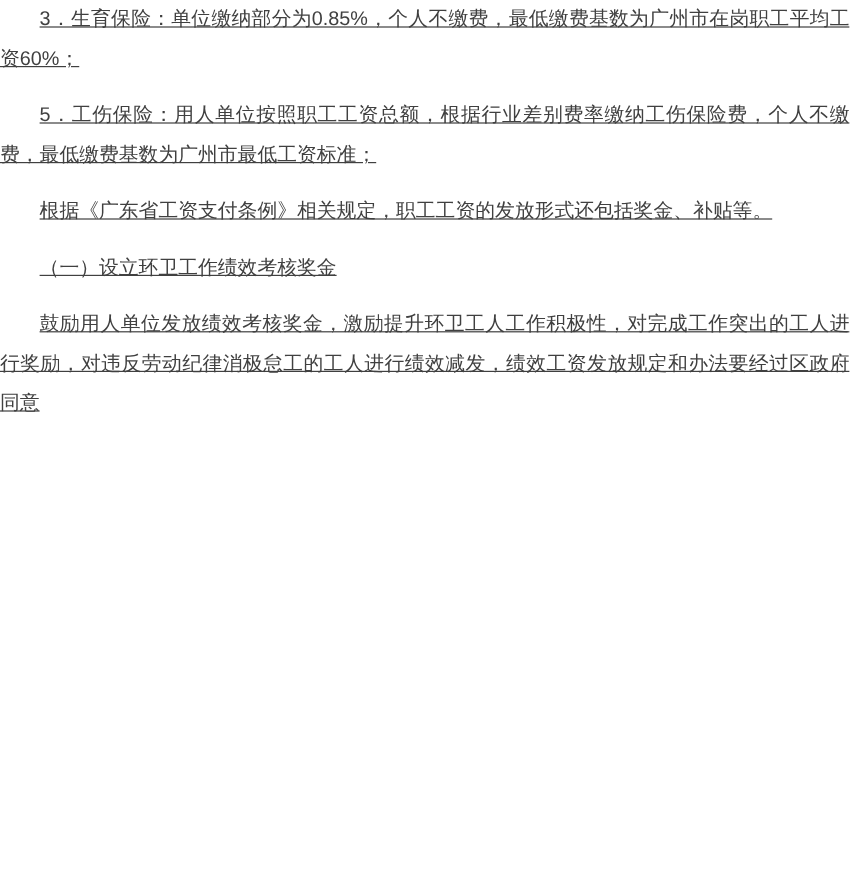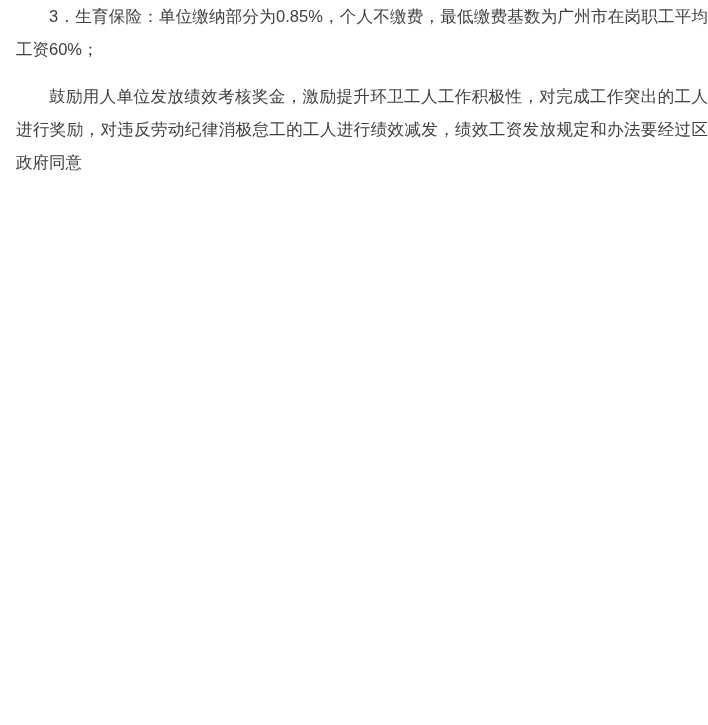--- a/index.html
+++ b/index.html
@@ -16,23 +16,27 @@
     width: 708px;
     font-family: "Liberation Sans", "DejaVu Sans", sans-serif;
     font-size: 16.5px;
     line-height: 33px;
     color: #404040;
     text-align: justify;
     text-justify: inter-ideograph;
     word-break: break-all;
   }
   .para {
-    margin: 0 0 14px 16px;
+    margin: 0 0 14px 0;
     text-indent: 2em;
+    text-decoration: underline;
   }
 </style>
 </head>
 <body>
 
 <div class="doc">
     <p class="para">3．生育保险：单位缴纳部分为0.85%，个人不缴费，最低缴费基数为广州市在岗职工平均工资60%；</p>
+    <p class="para">5．工伤保险：用人单位按照职工工资总额，根据行业差别费率缴纳工伤保险费，个人不缴费，最低缴费基数为广州市最低工资标准；</p>
+    <p class="para">根据《广东省工资支付条例》相关规定，职工工资的发放形式还包括奖金、补贴等。</p>
+    <p class="para">（一）设立环卫工作绩效考核奖金</p>
     <p class="para">鼓励用人单位发放绩效考核奖金，激励提升环卫工人工作积极性，对完成工作突出的工人进行奖励，对违反劳动纪律消极怠工的工人进行绩效减发，绩效工资发放规定和办法要经过区政府同意</p>
   </div>
 
 </body></html>

